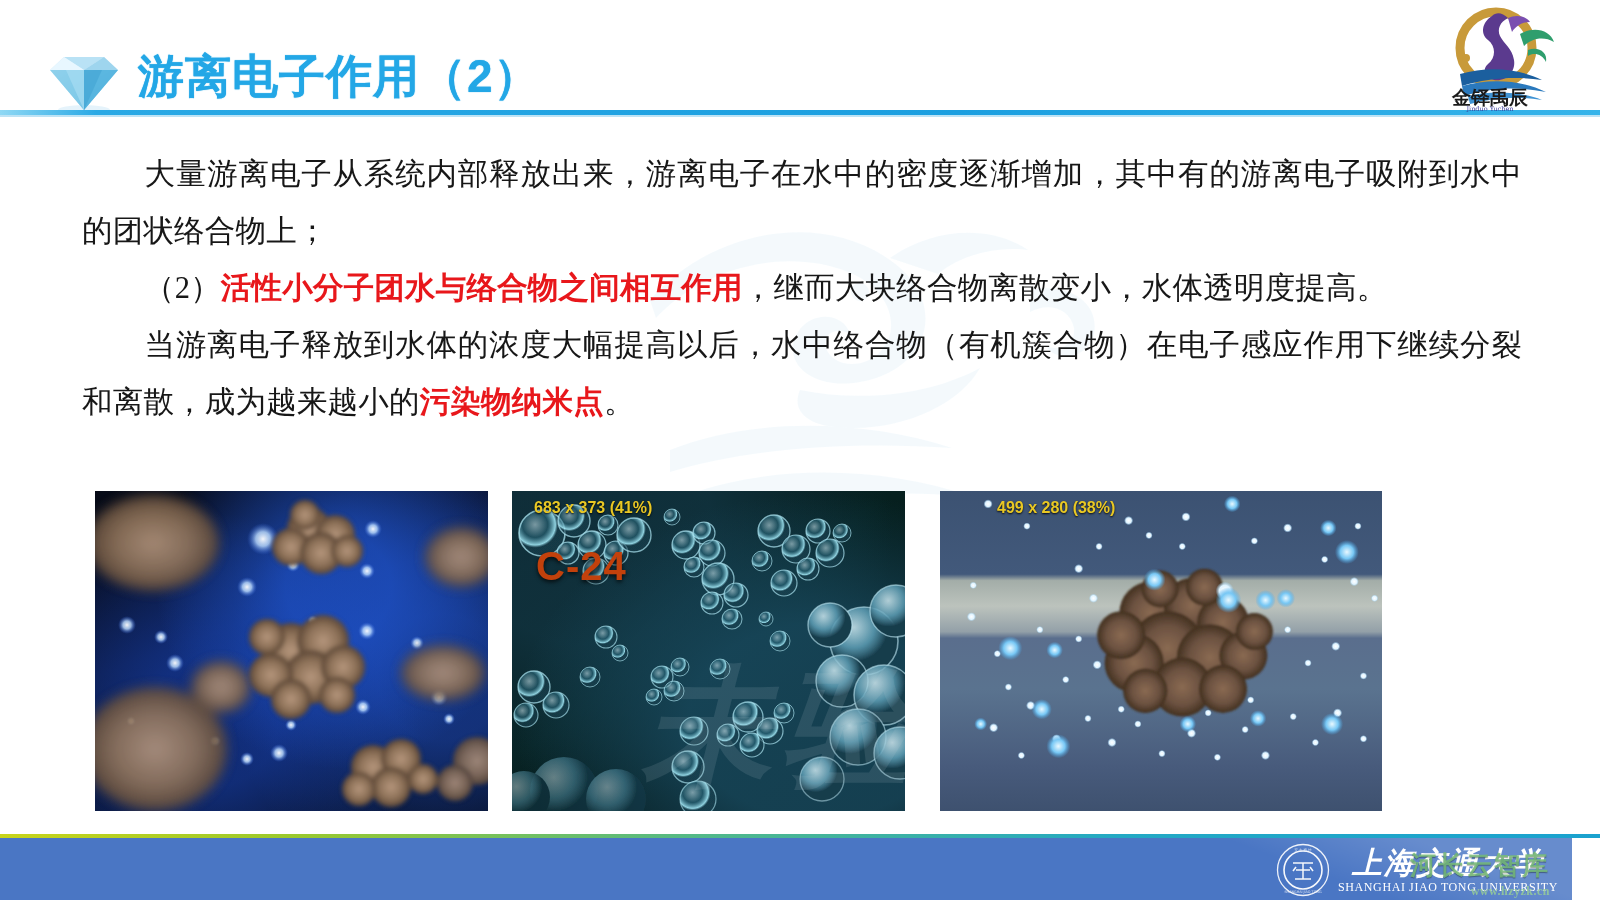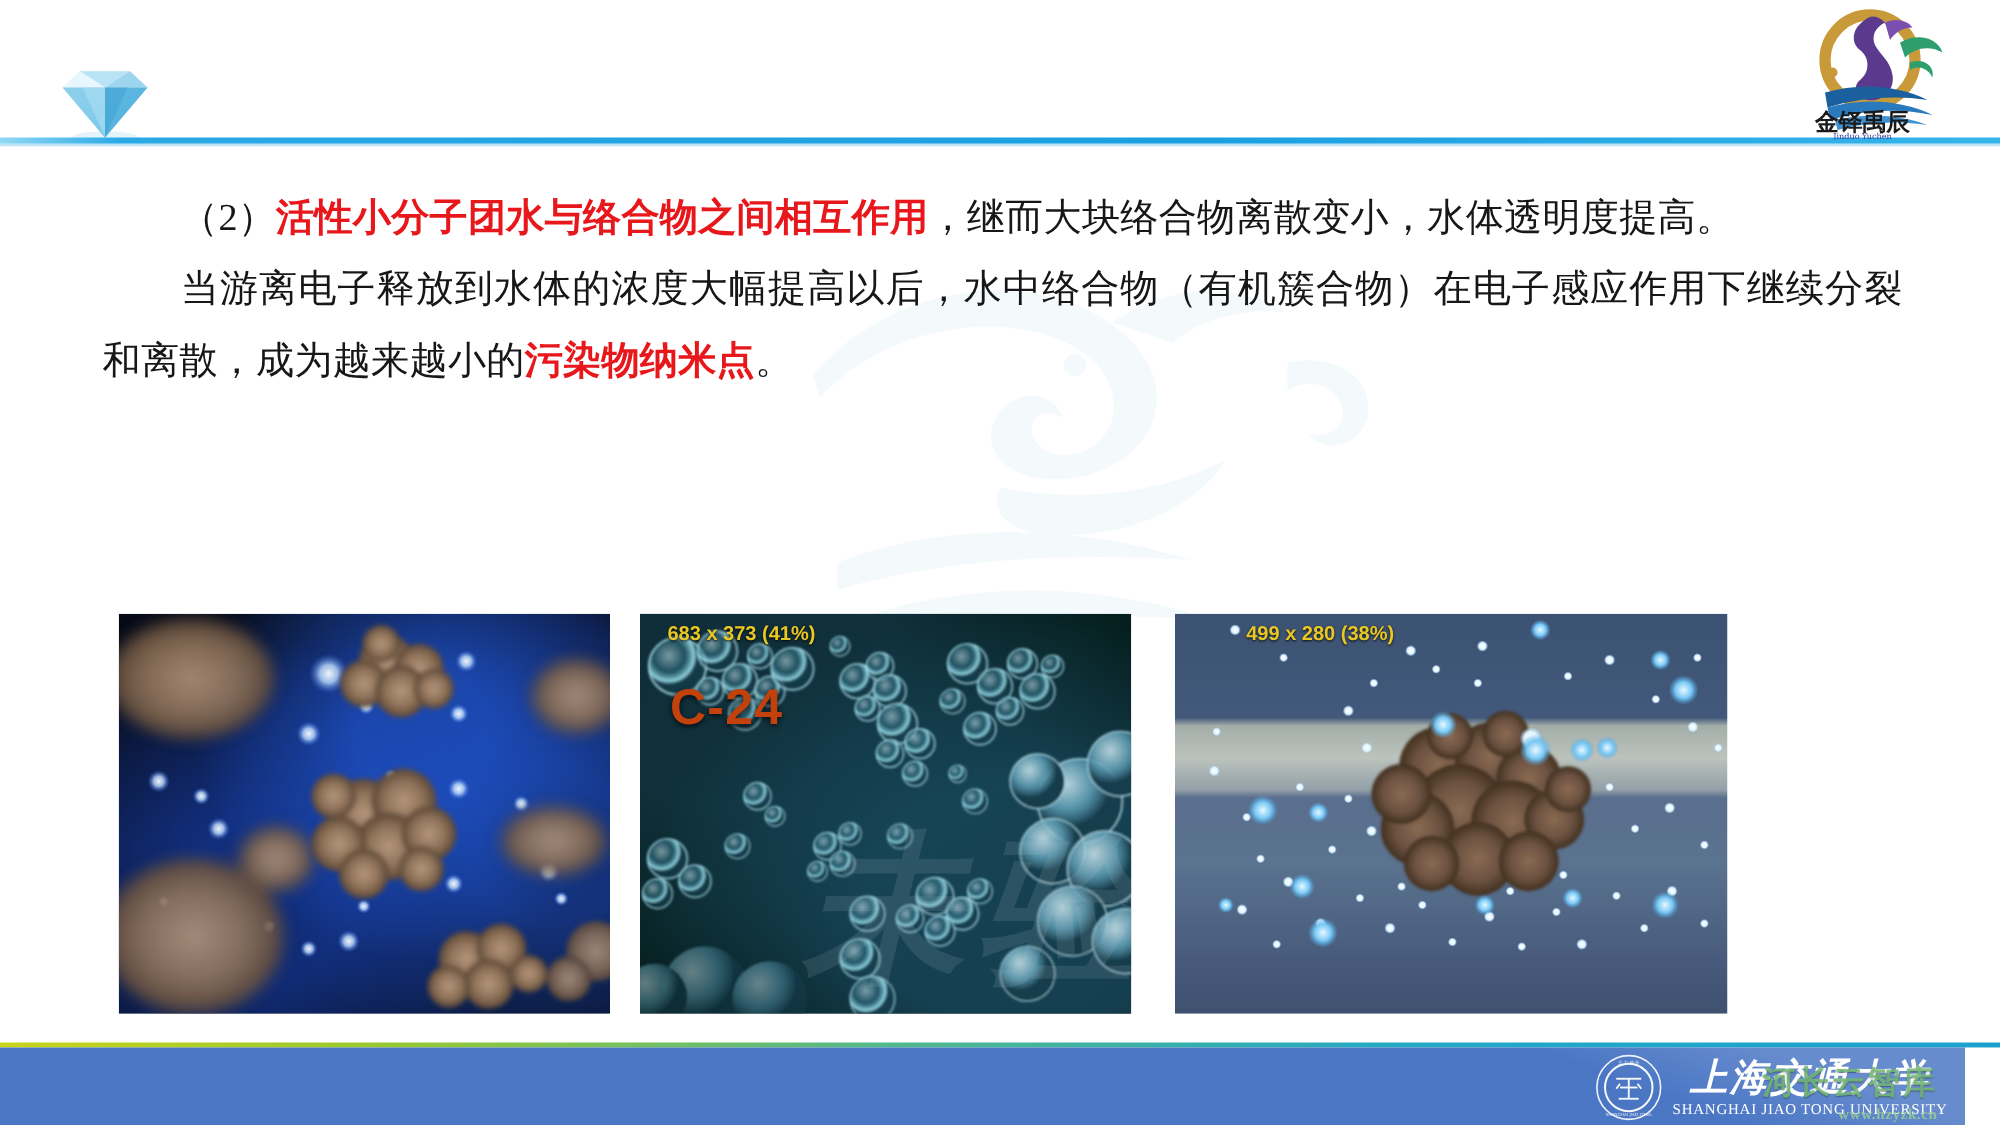--- a/index.html
+++ b/index.html
@@ -181,20 +181,21 @@
       <polygon points="12,22 26,9 66,9 80,22" fill="#d6eefb"></polygon>
       <polygon points="26,9 46,22 66,9" fill="#b9e2f5"></polygon>
       <polygon points="12,22 26,9 46,22" fill="#e8f7ff"></polygon>
       <polygon points="46,22 66,9 80,22" fill="#9ed5ee"></polygon>
       <polygon points="12,22 46,22 46,62" fill="#7fc9e8" opacity=".85"></polygon>
       <polygon points="46,22 80,22 46,62" fill="#53b3de" opacity=".9"></polygon>
       <polygon points="28,22 46,22 46,62" fill="#a9ddf2" opacity=".65"></polygon>
       <polygon points="46,22 64,22 46,62" fill="#3fa3d2" opacity=".55"></polygon>
     </svg>
 
+    <div class="slide-title">游离电子作用（2）</div>
 
     <div class="header-rule"></div>
     <div class="header-rule2"></div>
 
     <svg class="corp-logo" viewBox="0 0 186 108">
       <circle cx="100" cy="44" r="36" fill="none" stroke="#c89a3a" stroke-width="9"></circle>
       <circle cx="70" cy="54" r="4" fill="#c89a3a"></circle>
       <path d="M96 12 C86 18,84 30,92 36 C100 42,100 54,92 60 C86 65,88 74,98 76 C110 78,120 68,118 56 C116 44,108 40,104 32 C101 25,104 18,112 14 C106 8,100 8,96 12 Z" fill="#5b3a8e"></path>
       <path d="M112 14 C120 10,130 12,134 18 C126 18,120 22,116 28 Z" fill="#7a4fb0"></path>
       <path d="M124 30 C138 22,154 26,158 38 C148 32,136 34,128 42 Z" fill="#2f9e6d"></path>
@@ -203,20 +204,23 @@
       <path d="M66 82 C94 74,126 76,150 88 C122 82,94 84,68 92 Z" fill="#2a79bd"></path>
       <path d="M72 92 C98 86,126 88,146 96 C122 92,96 94,74 100 Z" fill="#3f93d4"></path>
       <g fill="#1a1a1a" font-family="DejaVu Sans, sans-serif" font-weight="bold">
         <text x="94" y="100" font-size="19" text-anchor="middle">金铎禹辰</text>
       </g>
       <text x="94" y="107" font-size="6.5" text-anchor="middle" fill="#3a3a9a" font-family="DejaVu Serif, serif">Jinduo Yuchen</text>
     </svg>
   </div>
 
   <div class="body-text">
+    <p>
+      <span class="indent"></span><span>大量游离电子从系统内部释放出来，游离电子在水中的密度逐渐增加，其中有的游离电子吸附到水中的团状络合物上；</span>
+    </p>
     <p>
       <span class="indent"></span><span>（2）</span><span class="hl">活性小分子团水与络合物之间相互作用</span><span>，继而大块络合物离散变小，水体透明度提高。</span>
     </p>
     <p>
       <span class="indent"></span><span>当游离电子释放到水体的浓度大幅提高以后，水中络合物（有机簇合物）在电子感应作用下继续分裂和离散，成为越来越小的</span><span class="hl">污染物纳米点</span><span>。</span>
     </p>
   </div>
 
   <div class="images">
 

